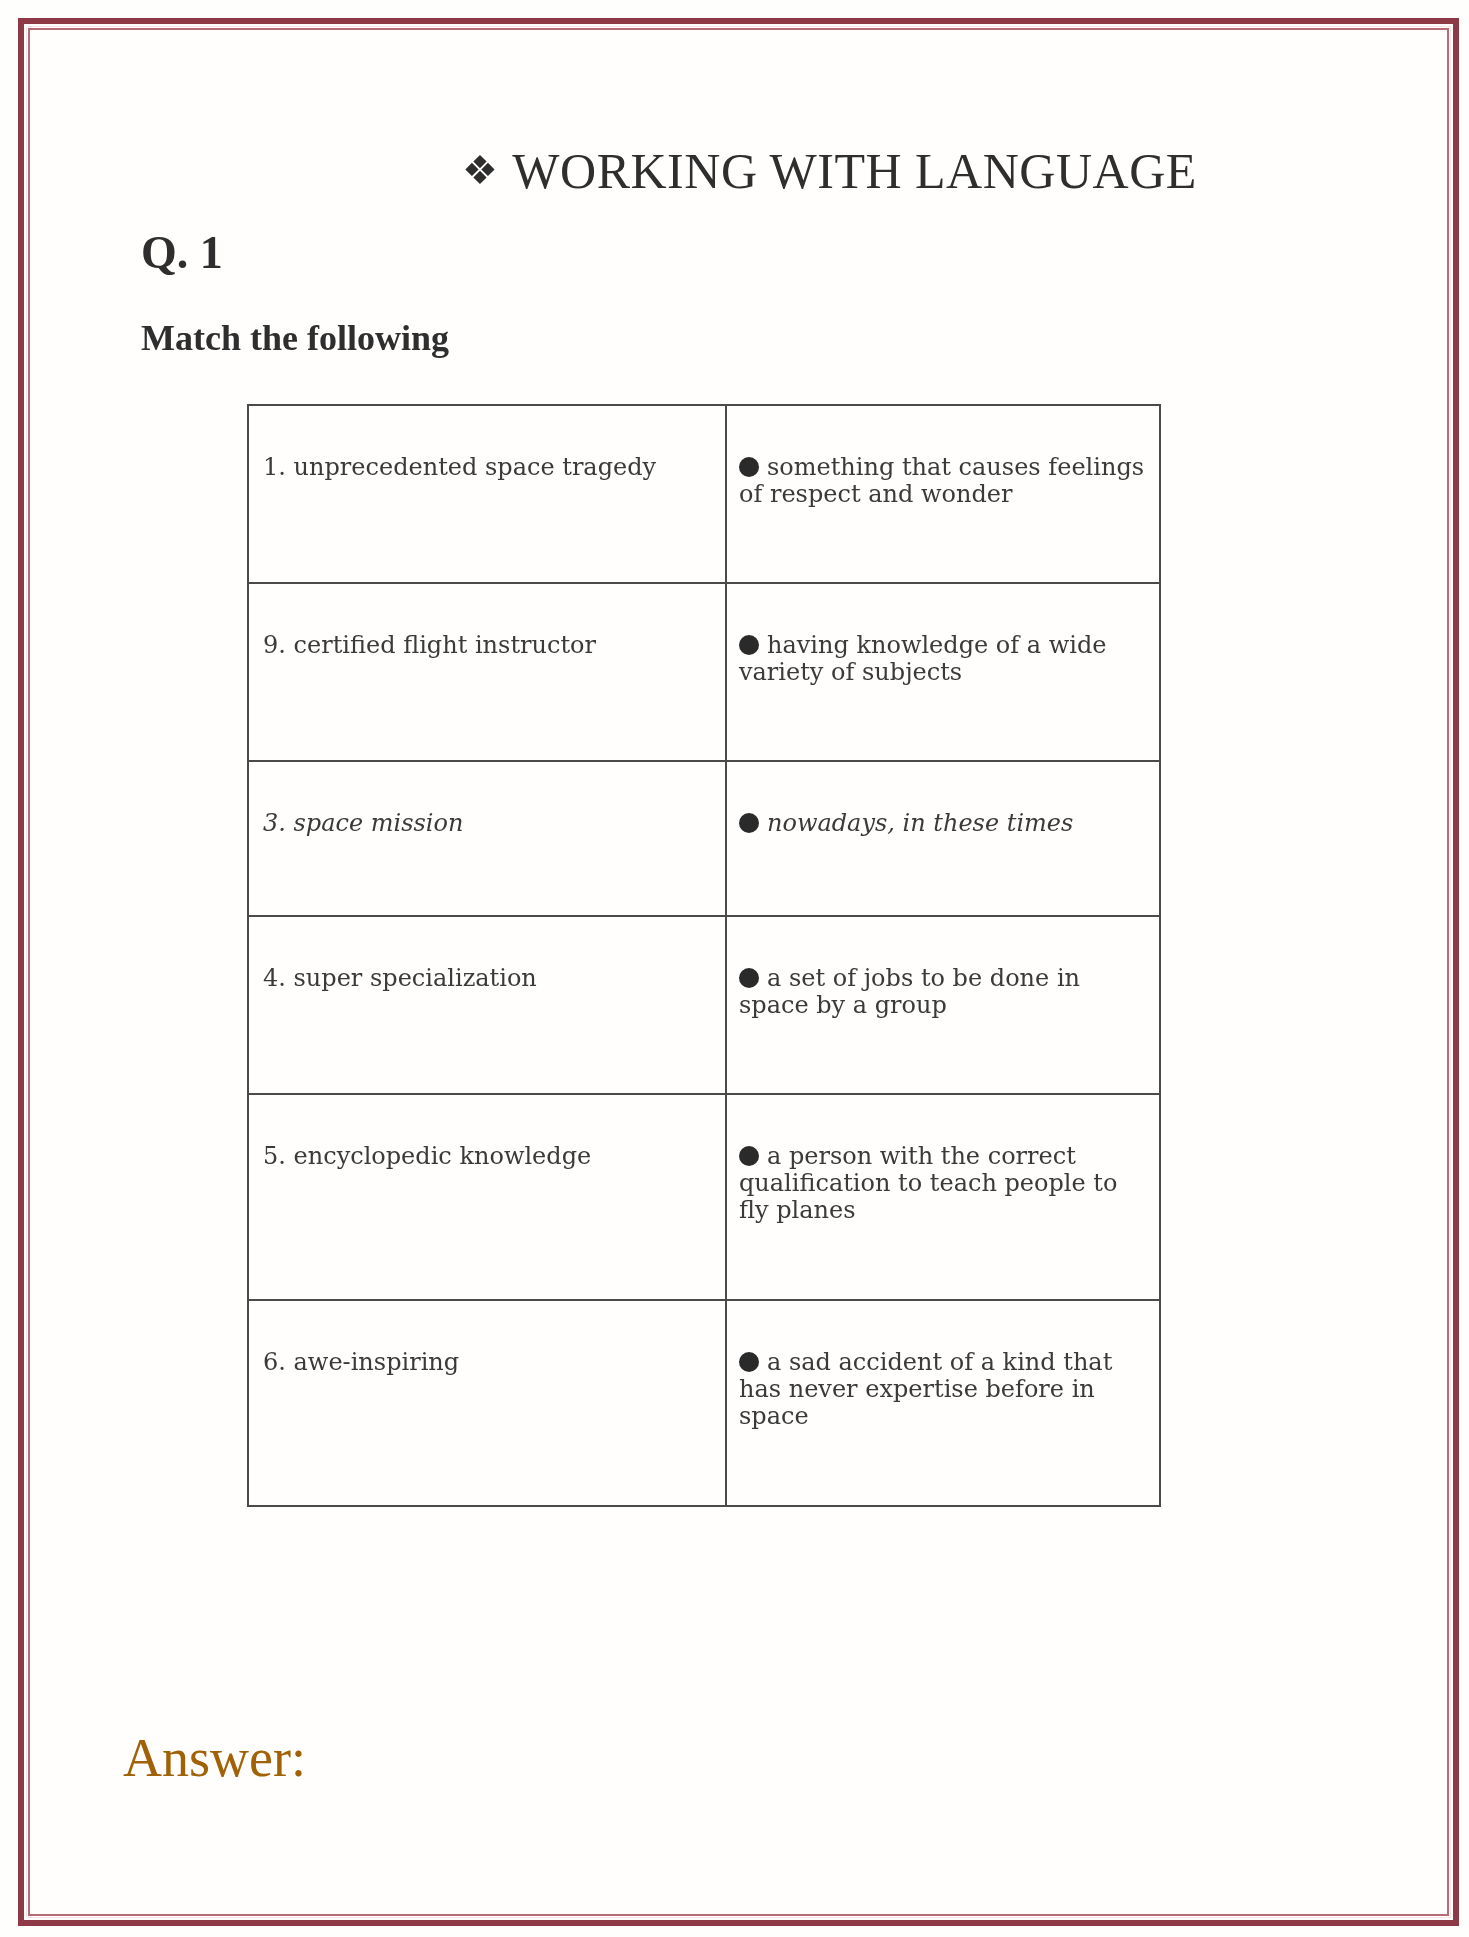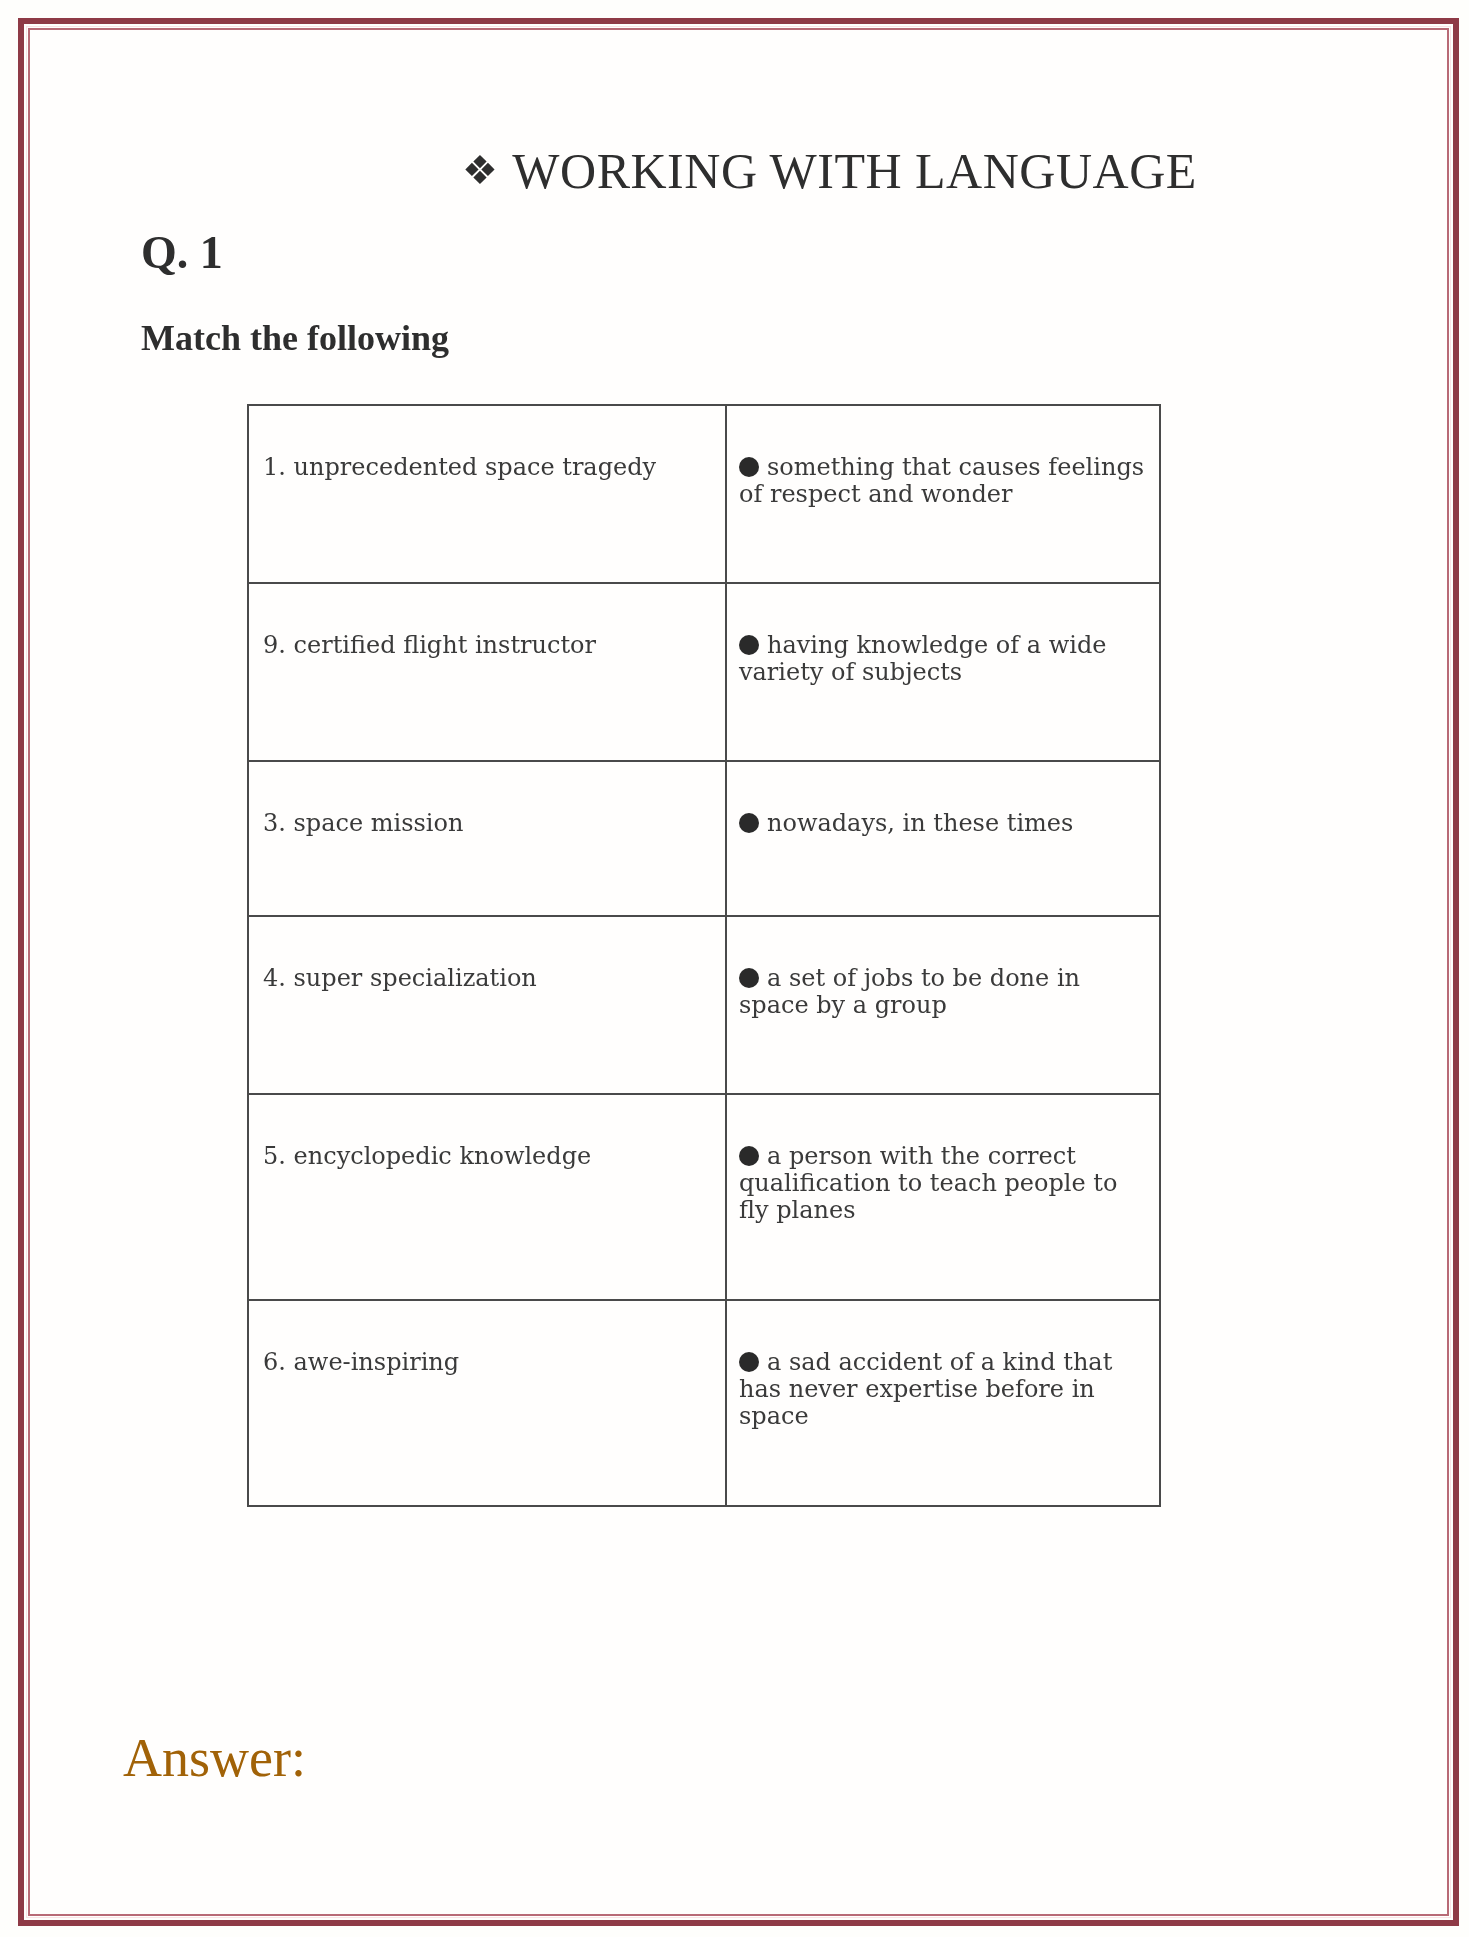--- a/index.html
+++ b/index.html
@@ -90,21 +90,21 @@
     .match-table td {
       border: 2px solid #4a4a4a;
       vertical-align: top;
       padding: 48px 14px 10px 14px;
       word-wrap: break-word;
     }
     .match-table td.col-left { width: 383px; }
     .match-table td.col-right { width: 350px; padding-left: 12px; padding-right: 11px; }
     .match-table tr.h1 td { height: 118px; }
     .match-table tr.h2 td { height: 118px; }
-    .match-table tr.h3 td { height: 95px; }
+    .match-table tr.h3 td { height: 95px; font-style: italic; }
     .match-table tr.h4 td { height: 118px; }
     .match-table tr.h5 td { height: 146px; }
     .match-table tr.h6 td { height: 146px; margin-top: 12px; }
     .match-table tr.h7 td { height: 118px; }
     .bullet {
       display: inline-block;
       width: 20px;
       height: 20px;
       border-radius: 50%;
       background: #2a2a2a;

